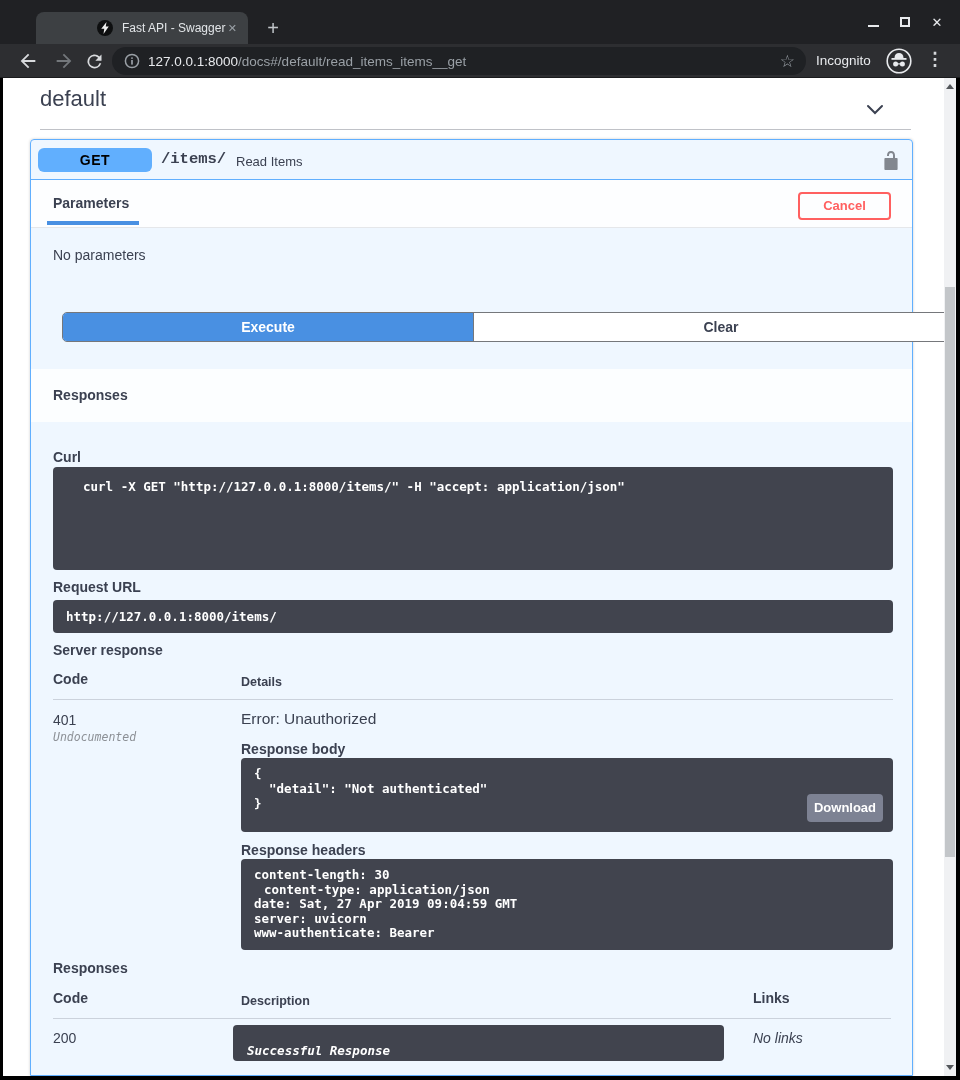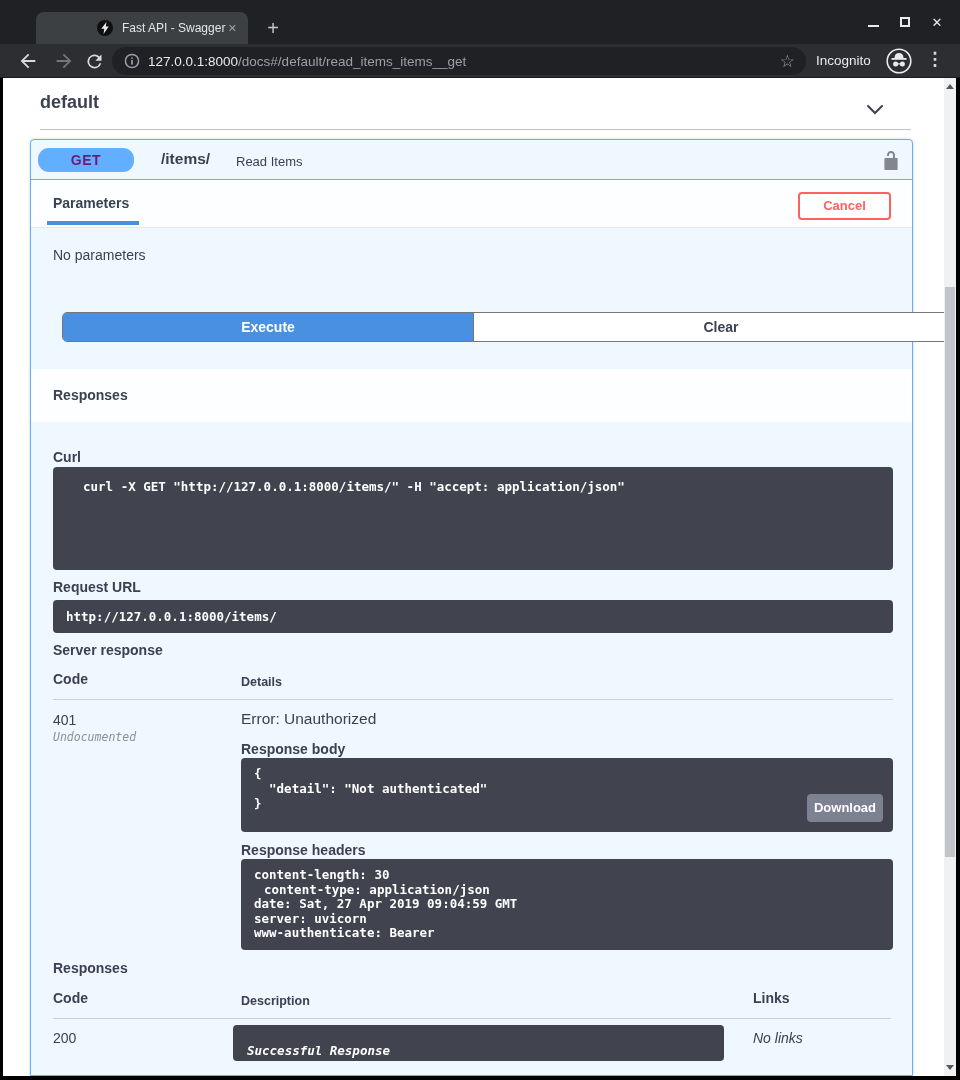--- a/index.html
+++ b/index.html
@@ -24,28 +24,28 @@
   .navic { position:absolute; top:5px; width:24px; height:24px; display:flex; align-items:center; justify-content:center; }
   .omnibox { position:absolute; left:112px; top:3px; width:694px; height:28px; border-radius:14px; background:#1f2124; display:flex; align-items:center; }
   .url-host { color:#e8eaed; font-size:13.5px; margin-left:8px; white-space:pre; }
   .url-path { color:#9aa0a6; font-size:13.5px; white-space:pre; }
   .star { margin-left:auto; margin-right:11px; color:#9aa0a6; font-size:17px; }
   .incog-label { position:absolute; left:816px; top:9px; color:#e8eaed; font-size:13.5px; }
   .menu-dots { position:absolute; left:926px; top:4px; color:#d5d8db; font-size:18px; font-weight:700; }
 
   
   .page { position:absolute; left:3px; top:78px; width:953px; height:998px; background:#fff; overflow:hidden; }
-  .section-title { position:absolute; left:37px; top:14px; font-size:18px; font-weight:700; color:#3b4151; }
+  .section-title { position:absolute; left:37px; top:8px; font-size:22px; font-weight:400; color:#3b4151; }
   .section-div { position:absolute; left:37px; top:51px; width:871px; height:1px; background:rgba(59,65,81,.32); }
   .chev { position:absolute; left:861px; top:22px; }
 
   .opblock { position:absolute; left:27px; top:61px; width:883px; height:937px; border:1px solid #61affe; border-radius:4px 4px 0 0; background:rgba(97,175,254,.10); box-shadow:0 0 3px rgba(0,0,0,.19); }
   .summary { position:absolute; left:0; top:0; right:0; height:40px; border-bottom:1px solid #61affe; }
-  .method { position:absolute; left:7px; top:8px; width:96px; height:24px; background:#61affe; border-radius:11px; color:#701a75; font-weight:700; font-size:14px; text-align:center; line-height:24px; letter-spacing:.5px; }
-  .path { position:absolute; left:130px; top:10px; font-family:Liberation Sans, sans-serif; font-size:15.5px; font-weight:700; color:#3b4151; }
+  .method { position:absolute; left:7px; top:8px; width:114px; height:24px; background:#61affe; border-radius:6px; color:#000000; font-weight:700; font-size:14px; text-align:center; line-height:24px; letter-spacing:.5px; }
+  .path { position:absolute; left:130px; top:10px; font-family:Liberation Mono, monospace; font-size:15.5px; font-weight:700; color:#3b4151; }
   .sumdesc { position:absolute; left:205px; top:14px; font-size:13px; color:#3b4151; }
   .lock { position:absolute; right:11px; top:10px; }
 
   .tabrow { position:absolute; left:0; right:0; top:40px; height:48px; background:rgba(255,255,255,.85); border-bottom:1px solid rgba(59,65,81,.12); }
   .tabrow h4 { position:absolute; left:22px; top:15px; font-size:14px; font-weight:700; color:#3b4151; }
   .tabline { position:absolute; left:16px; top:41px; width:92px; height:4px; background:#4990e2; }
   .cancel { position:absolute; right:21px; top:12px; width:93px; height:28px; border:2px solid #ff6060; border-radius:4px; color:#ff6060; font-weight:700; font-size:13px; text-align:center; line-height:24px; background:transparent; }
 
   .noparams { position:absolute; left:22px; top:107px; font-size:14px; color:#3b4151; }
 

